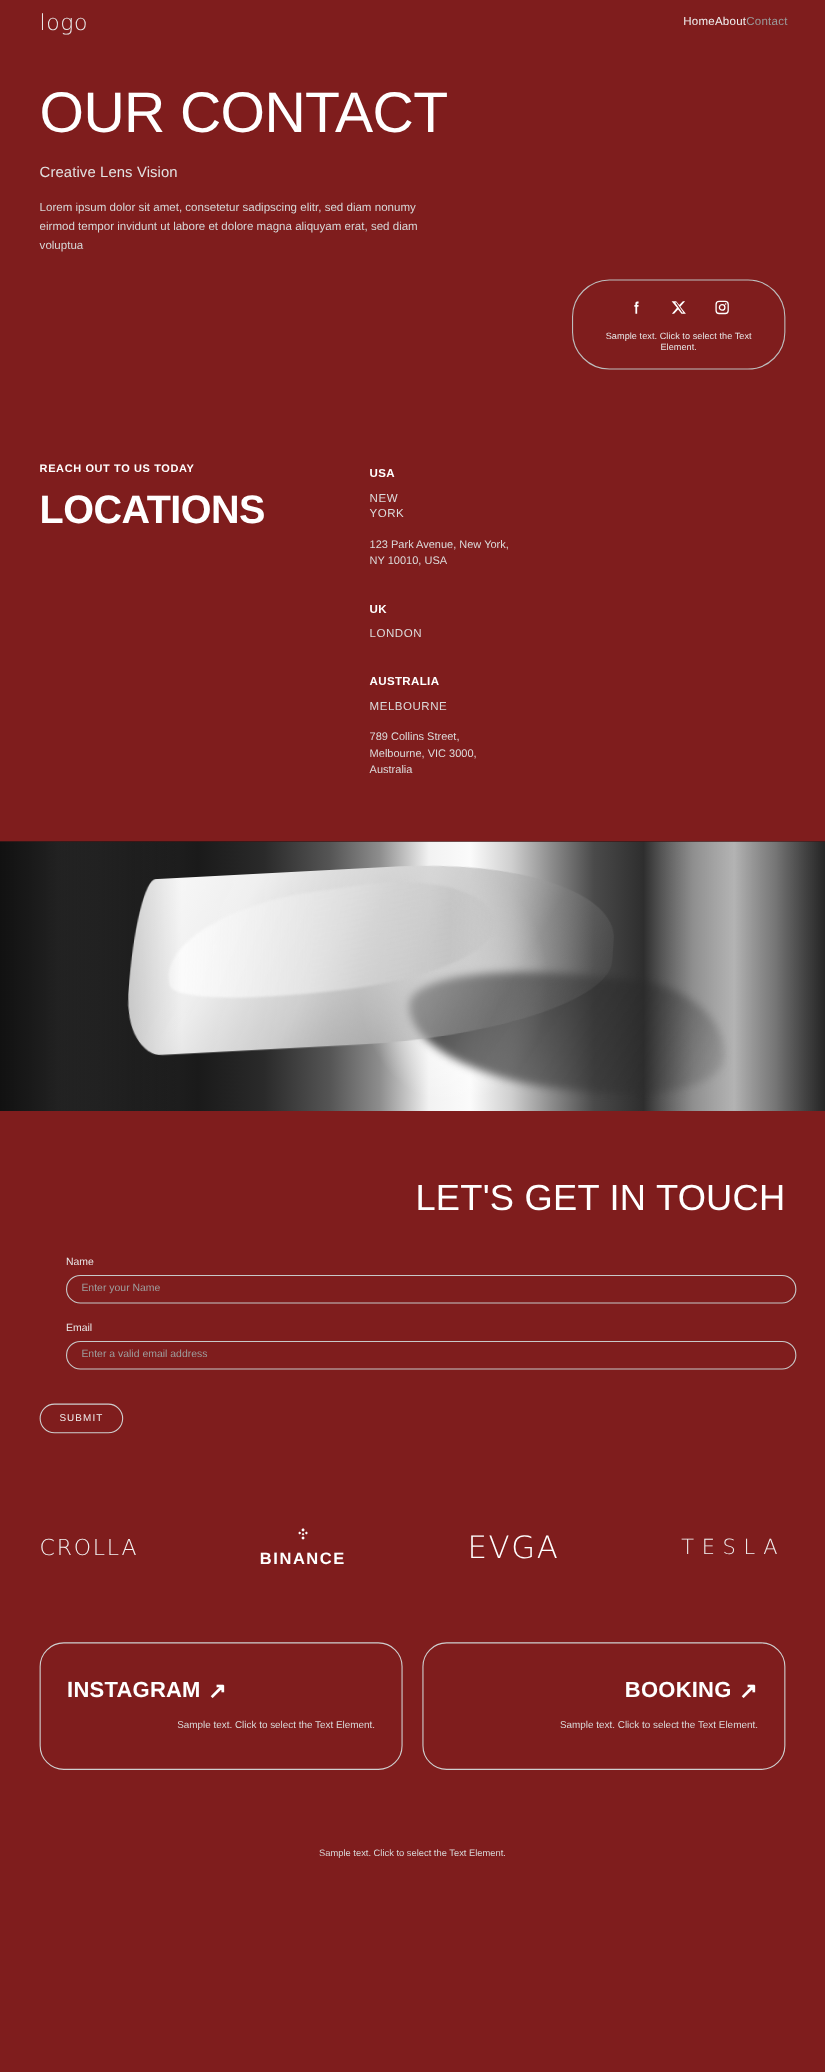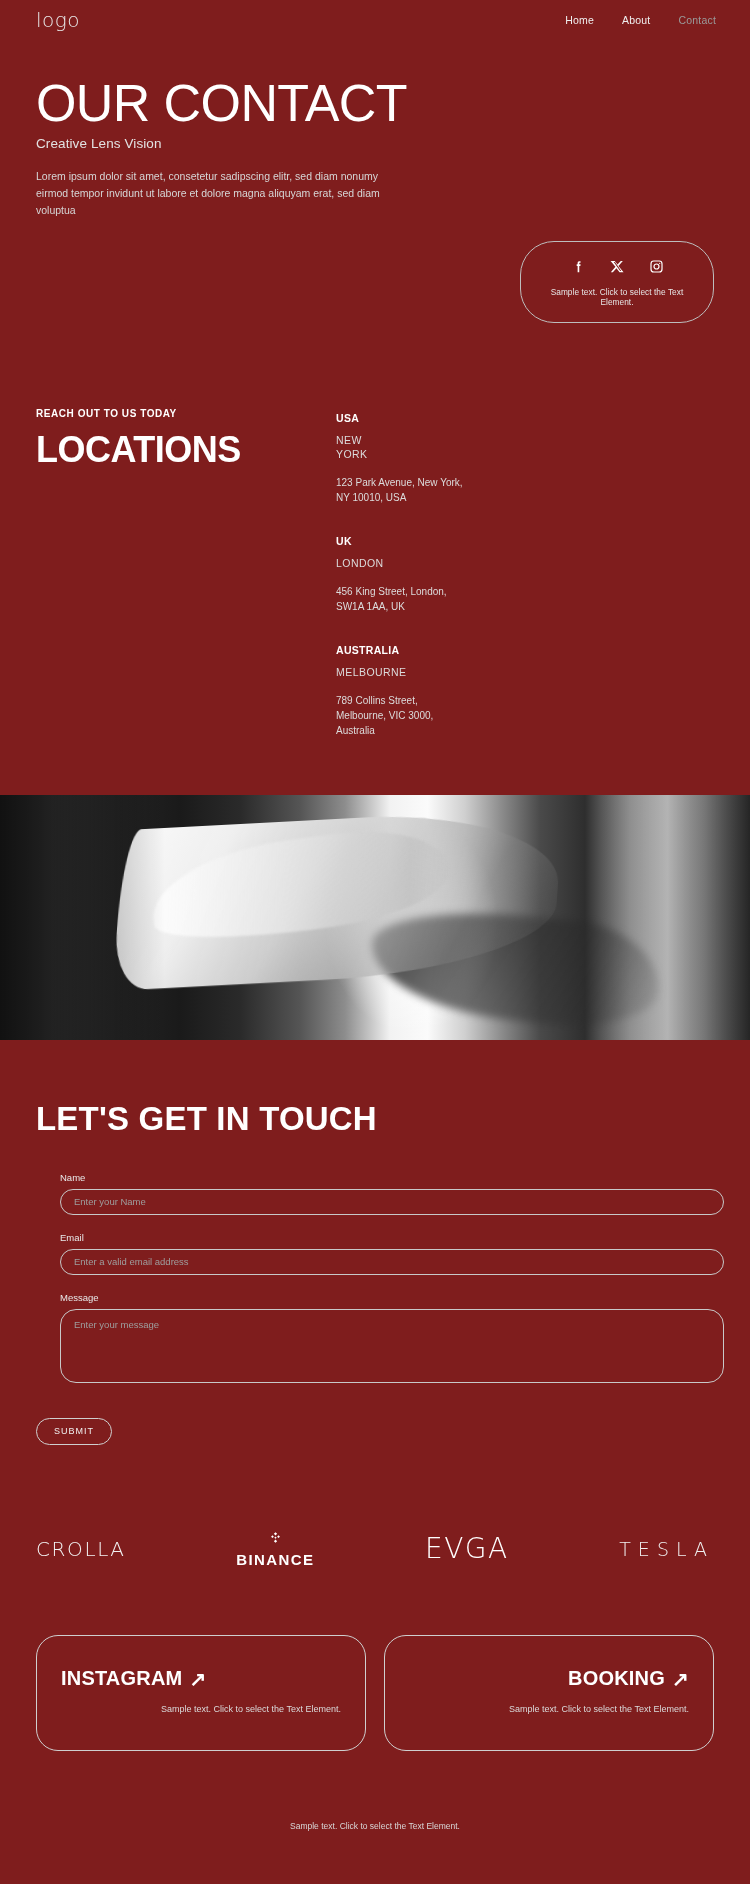--- a/index.html
+++ b/index.html
@@ -34,42 +34,41 @@
   .logo {
     font-size: 20px;
     font-weight: 300;
     letter-spacing: 0.5px;
     color: #e8e8e8;
     font-family: "DejaVu Sans", sans-serif;
   }
   .nav-links {
     display: flex;
     align-items: center;
-    gap: 28px;
   }
   .nav-link {
     font-size: 10.5px;
     color: #f0f0f0;
     letter-spacing: 0.2px;
   }
   .nav-link.muted { color: #9a9a9a; }
 
   
   .hero {
     padding: 36px 36px 0 36px;
   }
   .hero-title {
     font-size: 52px;
     font-weight: normal;
     letter-spacing: -0.6px;
     line-height: 1.05;
     color: #ffffff;
   }
   .hero-sub {
-    margin-top: 5px;
+    margin-top: 18px;
     font-size: 13.5px;
     font-weight: 300;
     color: #e2e2e2;
     letter-spacing: 0.1px;
   }
   .hero-para {
     margin-top: 17px;
     font-size: 10.5px;
     line-height: 1.65;
     color: #d6d6d6;
@@ -218,24 +217,25 @@
     inset: 0;
     background: linear-gradient(90deg, rgba(0,0,0,0.62) 0%, rgba(0,0,0,0) 22%, rgba(0,0,0,0) 80%, rgba(0,0,0,0.38) 100%);
   }
 
   
   .touch {
     padding: 62px 36px 0 36px;
   }
   .touch-title {
     font-size: 33px;
-    font-weight: bold;
+    font-weight: normal;
     letter-spacing: 0.2px;
     line-height: 1.05;
     color: #ffffff;
+    text-align: right;
   }
   .form { margin-top: 35px; }
   .field { margin-bottom: 17px; margin-left: 24px; }
   .field-label {
     font-size: 9.5px;
     color: #e8e8e8;
     margin-bottom: 6px;
     display: block;
   }
   .field-input {
@@ -414,22 +414,20 @@
       <div class="loc-block">
         <div class="loc-country">USA</div>
         <div class="loc-city">NEW
 YORK</div>
         <div class="loc-addr">123 Park Avenue, New York,
 NY 10010, USA</div>
       </div>
       <div class="loc-block">
         <div class="loc-country">UK</div>
         <div class="loc-city">LONDON</div>
-        <div class="loc-addr">456 King Street, London,
-SW1A 1AA, UK</div>
       </div>
       <div class="loc-block">
         <div class="loc-country">AUSTRALIA</div>
         <div class="loc-city">MELBOURNE</div>
         <div class="loc-addr">789 Collins Street,
 Melbourne, VIC 3000,
 Australia</div>
       </div>
     </div>
   </div>
@@ -449,24 +447,20 @@
       <div class="field">
         <label class="field-label">Name</label>
         <input class="field-input" type="text" placeholder="Enter your Name" style="">
       </div>
 
       <div class="field">
         <label class="field-label">Email</label>
         <input class="field-input" type="text" placeholder="Enter a valid email address" style="">
       </div>
 
-      <div class="field">
-        <label class="field-label">Message</label>
-        <textarea class="field-textarea" placeholder="Enter your message" style=""></textarea>
-      </div>
 
       <button class="submit-btn">SUBMIT</button>
     </div>
   </div>
 
   <div class="brands">
     <div class="brand">
       <span class="brand-crolla">CROLLA</span>
     </div>
     <div class="brand">

